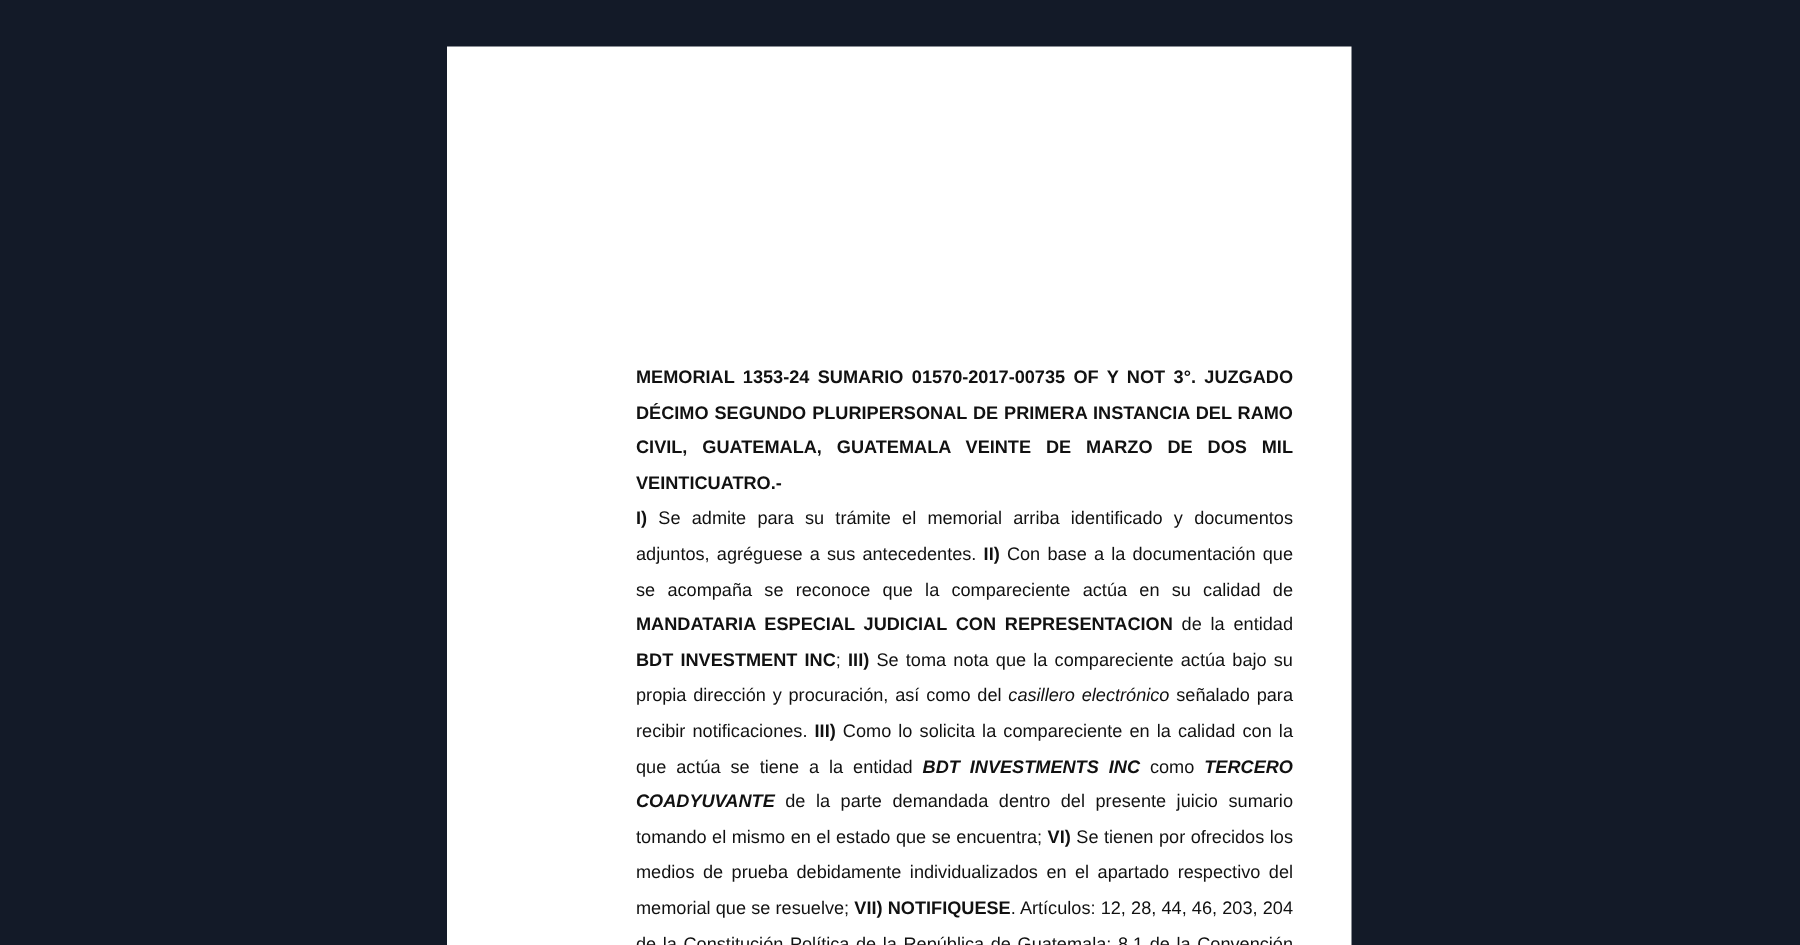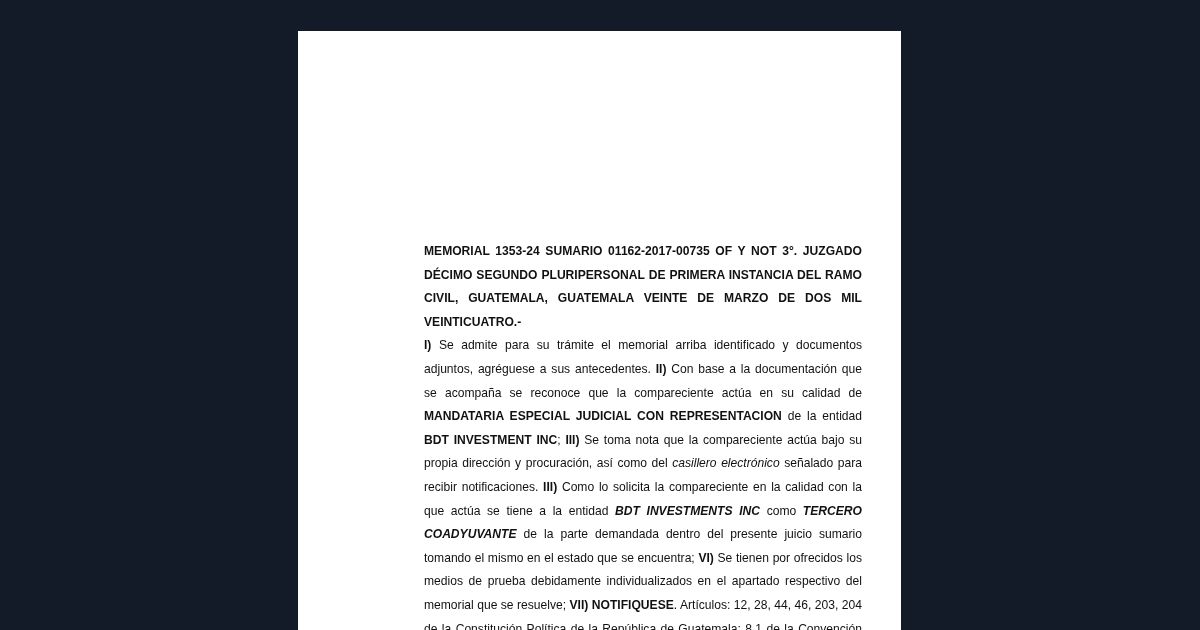--- a/index.html
+++ b/index.html
@@ -41,18 +41,18 @@
       text-align: justify;
     }
     b { font-weight: bold; }
     i { font-style: italic; }
   </style>
 </head>
 <body>
 
 <div class="page">
   <div class="content">
-    <p class="heading">MEMORIAL 1353-24 SUMARIO 01162-2017-00735 OF Y NOT 3°. JUZGADO DÉCIMO SEGUNDO PLURIPERSONAL DE PRIMERA INSTANCIA DEL RAMO CIVIL, GUATEMALA, GUATEMALA VEINTE DE MARZO DE DOS MIL VEINTICUATRO.-</p>
+    <p class="heading">MEMORIAL 1353-24 SUMARIO 01570-2017-00735 OF Y NOT 3°. JUZGADO DÉCIMO SEGUNDO PLURIPERSONAL DE PRIMERA INSTANCIA DEL RAMO CIVIL, GUATEMALA, GUATEMALA VEINTE DE MARZO DE DOS MIL VEINTICUATRO.-</p>
     <p>
       <b>I)</b><span> Se admite para su trámite el memorial arriba identificado y documentos adjuntos, agréguese a sus antecedentes. </span><b>II)</b><span> Con base a la documentación que se acompaña se reconoce que la compareciente actúa en su calidad de </span><b>MANDATARIA ESPECIAL JUDICIAL CON REPRESENTACION</b><span> de la entidad </span><b>BDT INVESTMENT INC</b><span>; </span><b>III)</b><span> Se toma nota que la compareciente actúa bajo su propia dirección y procuración, así como del </span><i>casillero electrónico</i><span> señalado para recibir notificaciones. </span><b>III)</b><span> Como lo solicita la compareciente en la calidad con la que actúa se tiene a la entidad </span><b><i>BDT INVESTMENTS INC</i></b><span> como </span><b><i>TERCERO COADYUVANTE</i></b><span> de la parte demandada dentro del presente juicio sumario tomando el mismo en el estado que se encuentra; </span><b>VI)</b><span> Se tienen por ofrecidos los medios de prueba debidamente individualizados en el apartado respectivo del memorial que se resuelve; </span><b>VII)</b><b> NOTIFIQUESE</b><span>. Artículos: 12, 28, 44, 46, 203, 204 de la Constitución Política de la República de Guatemala; 8.1 de la Convención Americana sobre Derechos</span>
     </p>
   </div>
 </div>
 
 </body></html>

